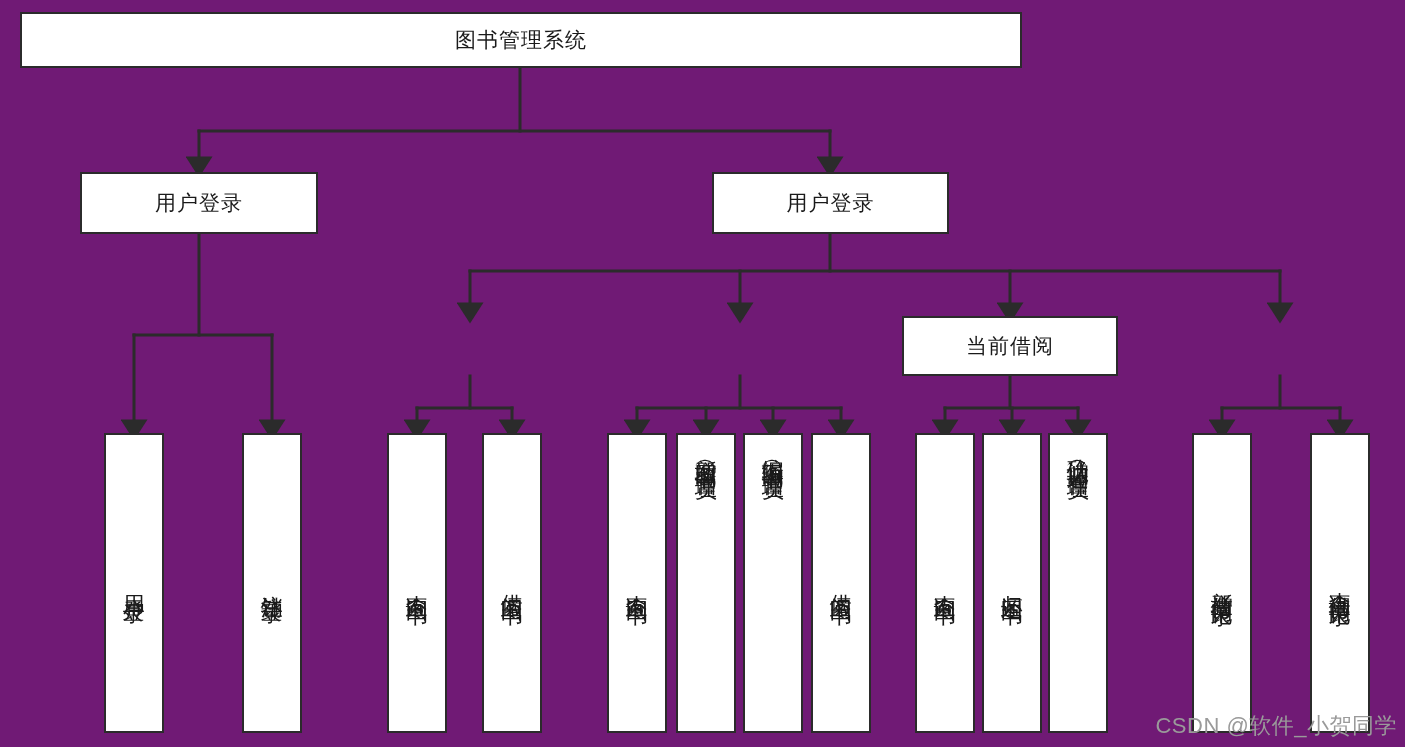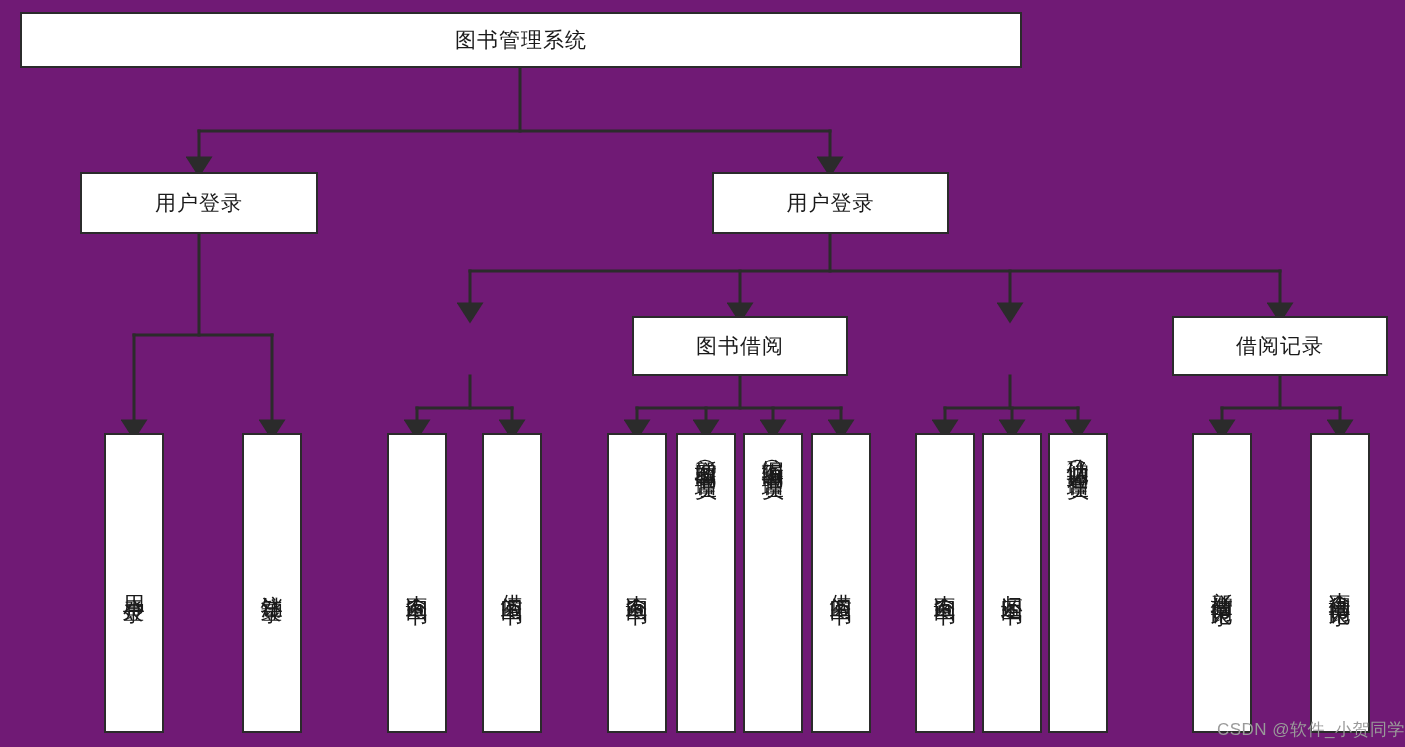--- a/index.html
+++ b/index.html
@@ -51,23 +51,23 @@
     padding: 6px 0;
     white-space: nowrap;
     align-items: center;
     justify-content: center;
   }
   .node.vert.toptext {
     justify-content: flex-start;
   }
   #watermark {
     position: absolute;
-    right: 0;
+    right: 8px;
     bottom: 6px;
-    font-size: 17px;
+    font-size: 22px;
     color: #9a9a9a;
     letter-spacing: 0.5px;
     white-space: nowrap;
     user-select: none;
   }
 </style>
 </head>
 <body>
 
 <div id="diagram-root">
@@ -122,24 +122,23 @@
     </g>
   </svg>
 
   <div class="node horiz" style="left:20px; top:12px; width:1002px; height:56px;">图书管理系统</div>
 
   <div class="node horiz" style="left:80px; top:172px; width:238px; height:62px;">用户登录</div>
 
   <div class="node horiz" style="left:712px; top:172px; width:237px; height:62px;">用户登录</div>
 
 
-  <div class="node horiz" style="left:632px; top:316px; width:216px; height:60px;">图书借阅</div>
 
+  <div class="node horiz" style="left:902px; top:316px; width:216px; height:60px;">当前借阅</div>
 
-  <div class="node horiz" style="left:1172px; top:316px; width:216px; height:60px;">借阅记录</div>
 
   <div class="node vert" style="left:104px; top:433px; width:60px; height:300px;">用户登录</div>
 
   <div class="node vert" style="left:242px; top:433px; width:60px; height:300px;">注销登录</div>
 
   <div class="node vert" style="left:387px; top:433px; width:60px; height:300px;">查询图书</div>
 
   <div class="node vert" style="left:482px; top:433px; width:60px; height:300px;">借阅图书</div>
 
   <div class="node vert" style="left:607px; top:433px; width:60px; height:300px;">查询图书</div>

